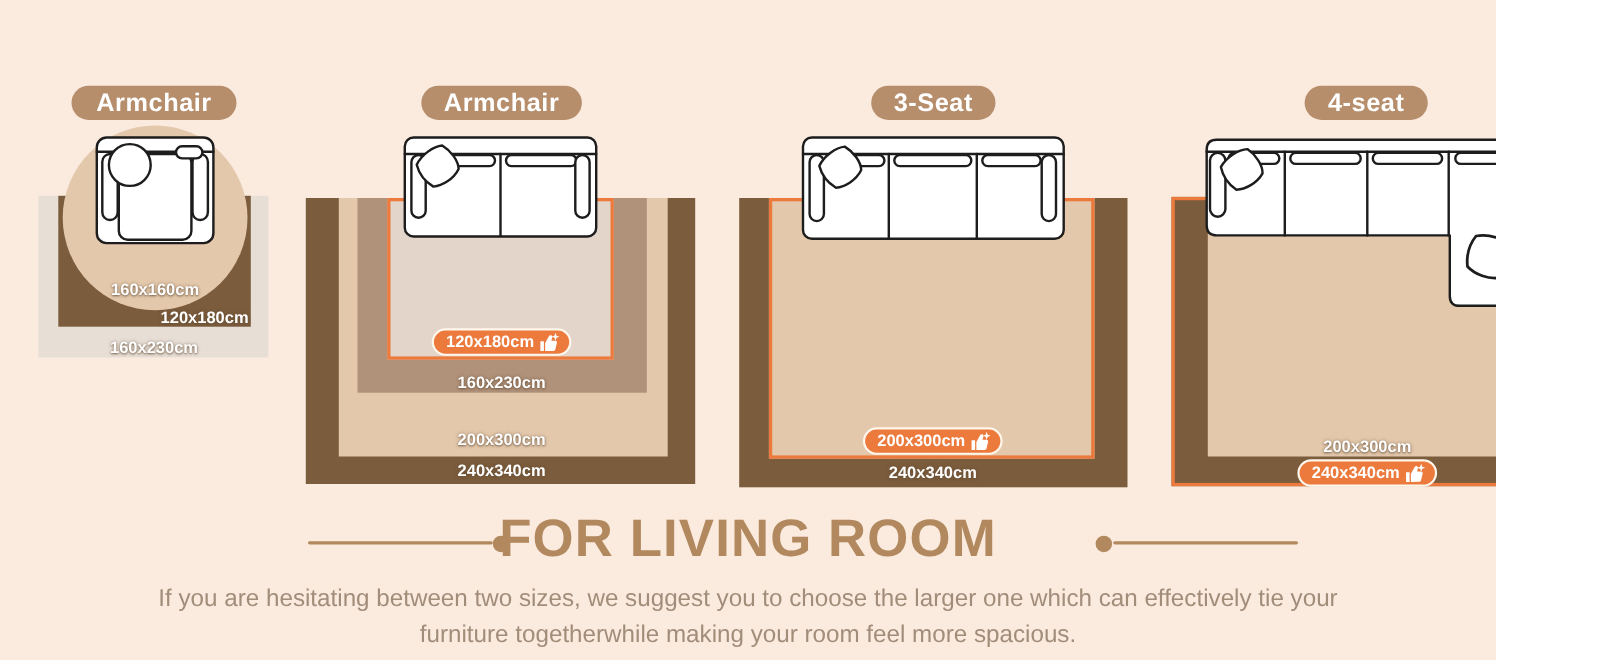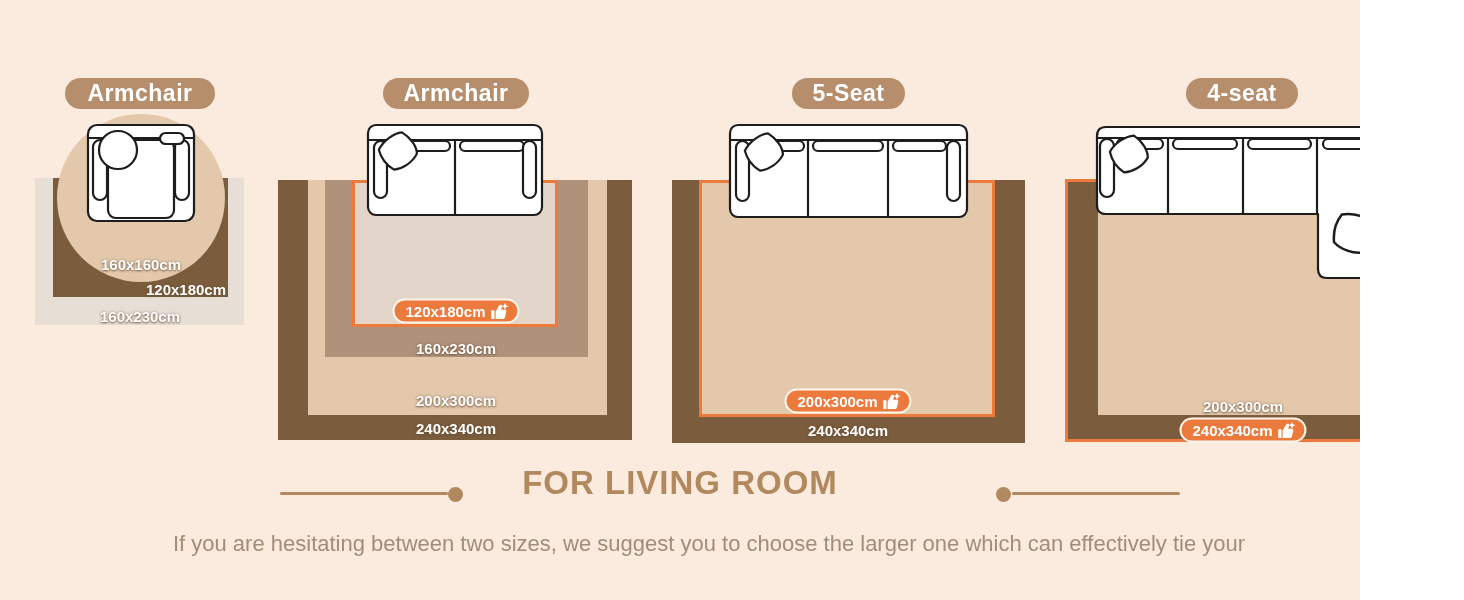--- a/index.html
+++ b/index.html
@@ -29,26 +29,26 @@
     height:25px;padding:0 8px 0 11px;border-radius:15px;white-space:nowrap;
     background:var(--orange,#EB7A3C);border:2px solid #FFF6EC;
     color:#fff;font-weight:bold;font-size:15px;
     display:flex;align-items:center;gap:5px;
   }
   .badge svg path{fill:#fff;stroke:none;}
   .hline{position:absolute;height:3px;border-radius:2px;background:var(--heading,#B2895E);z-index:2;}
   .hdot{position:absolute;width:15px;height:15px;border-radius:50%;background:var(--heading,#B2895E);z-index:2;}
   .big-heading{
     position:absolute;left:0;width:100%;top:466px;text-align:center;z-index:2;
-    font-size:33px;font-weight:bold;line-height:1;letter-spacing:1px;
+    font-size:48px;font-weight:bold;line-height:1;letter-spacing:1px;
     color:var(--heading,#B2895E);
   }
   .desc{
     position:absolute;left:0;width:100%;text-align:center;z-index:2;
-    font-size:22px;color:var(--text,#A18D79);padding-left:29px;
+    font-size:22px;color:var(--text,#A18D79);
   }
 </style>
 </head>
 <body>
 
 <div class="canvas">
 
   <div class="pill" style="left:65px;top:78px;width:150px">
     <span>Armchair</span>
   </div>
@@ -91,21 +91,21 @@
       <path d="M15.3 0 L16.3 2.9 L19.2 3.9 L16.3 4.9 L15.3 7.8 L14.3 4.9 L11.4 3.9 L14.3 2.9 Z"></path>
       <path d="M0.8 8.2 h3.4 v9.3 h-3.4 z"></path>
       <path d="M5.4 17.5 V9.8 L9.1 3.2 c0.4,-0.8 1.4,-1.1 2.2,-0.7 c0.8,0.4 1.1,1.3 0.9,2.1 L11.3 7.6 h3.8 c1.1,0 1.9,1 1.6,2.1 l-1.5,6.2 c-0.2,0.9 -1,1.5 -1.9,1.5 Z"></path>
     </svg>
   </div>
   <div class="rug-label" style="left:456px;top:348px">160x230cm</div>
   <div class="rug-label" style="left:456px;top:400px">200x300cm</div>
   <div class="rug-label" style="left:456px;top:428px">240x340cm</div>
 
   <div class="pill" style="left:792px;top:78px;width:113px">
-    <span>5-Seat</span>
+    <span>3-Seat</span>
   </div>
   <div class="rug" style="left:672px;top:180px;width:353px;height:263px;background:var(--brown)"></div>
   <div class="rug" style="left:699px;top:180px;width:296px;height:237px;background:var(--tan);border:3px solid var(--orange);box-sizing:border-box"></div>
   <svg class="sofa" style="left:727px;top:123px" width="242" height="96" viewBox="0 0 242 96">
     <rect x="3" y="2" width="237" height="92" rx="8"></rect>
     <line x1="3" y1="17" x2="240" y2="17"></line>
     <line x1="81" y1="17" x2="81" y2="93"></line>
     <line x1="161" y1="17" x2="161" y2="93"></line>
     <rect x="24" y="18" width="53" height="10" rx="5"></rect>
     <rect x="86" y="18" width="70" height="10" rx="5"></rect>
@@ -153,14 +153,15 @@
       <path d="M5.4 17.5 V9.8 L9.1 3.2 c0.4,-0.8 1.4,-1.1 2.2,-0.7 c0.8,0.4 1.1,1.3 0.9,2.1 L11.3 7.6 h3.8 c1.1,0 1.9,1 1.6,2.1 l-1.5,6.2 c-0.2,0.9 -1,1.5 -1.9,1.5 Z"></path>
     </svg>
   </div>
 
   <div class="hline" style="left:280px;top:492px;width:168px"></div>
   <div class="hdot" style="left:448px;top:487px"></div>
   <div class="big-heading">FOR LIVING ROOM</div>
   <div class="hdot" style="left:996px;top:487px"></div>
   <div class="hline" style="left:1012px;top:492px;width:168px"></div>
   <div class="desc" style="top:531px">If you are hesitating between two sizes, we suggest you to choose the larger one which can effectively tie your</div>
+  <div class="desc" style="top:564px">furniture togetherwhile making your room feel more spacious.</div>
 
 </div>
 
 </body></html>

